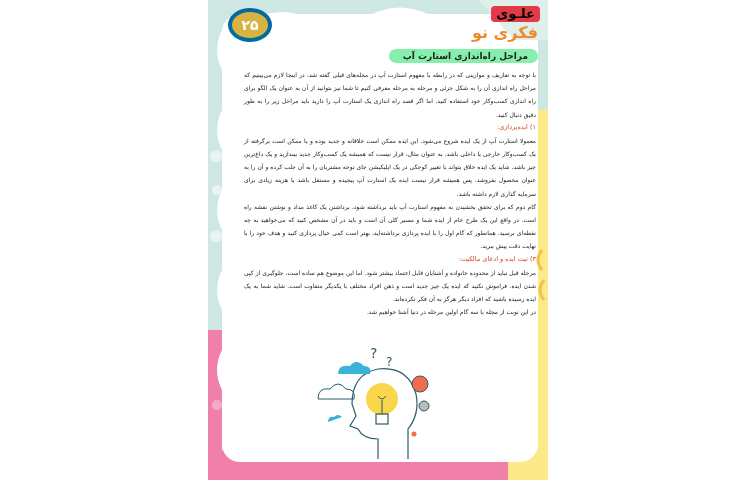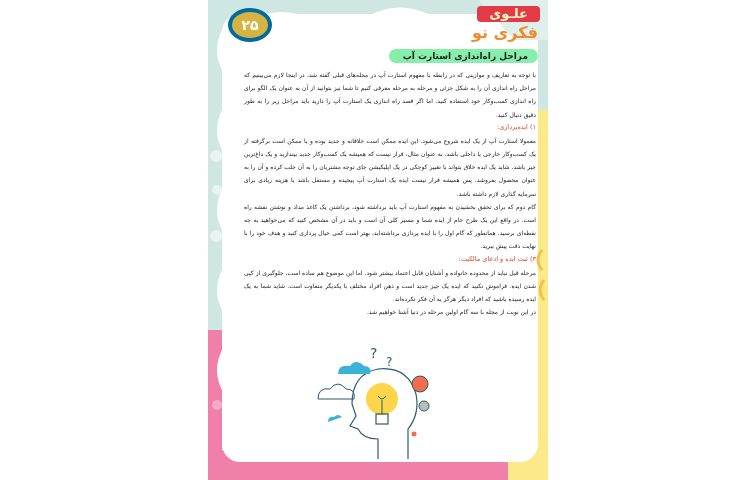--- a/index.html
+++ b/index.html
@@ -26,22 +26,22 @@
     background:#ffffff; border-radius:18px;
   }
   .wave-left, .wave-bottom, .wave-top { position:absolute; }
   .page-badge {
     position:absolute; left:20px; top:8px; width:36px; height:26px; border-radius:50%;
     background:#d7b441; border:4px solid #0369a1; color:#fff;
     font-family:"DejaVu Sans", sans-serif; font-size:14px; font-weight:bold;
     display:flex; align-items:center; justify-content:center;
   }
   .brand-tag {
-    position:absolute; right:8px; top:6px; background:#e23a47; color:#fef9c3;
-    font-size:13px; font-weight:bold; padding:0 12px; border-radius:4px; line-height:16px;
+    position:absolute; right:8px; top:6px; background:#e23a47; color:#000000;
+    font-size:13px; font-weight:bold; padding:0 5px; border-radius:4px; line-height:16px;
   }
   .brand-title {
     position:absolute; right:10px; top:22px; color:#f08b2b; font-size:16px; font-weight:bold;
     line-height:22px;
   }
   .section-pill {
     position:absolute; right:10px; top:49px; background:#86efac; color:#222;
     font-size:9px; font-weight:bold; padding:2px 10px 2px 14px; border-radius:10px;
   }
   .content {

